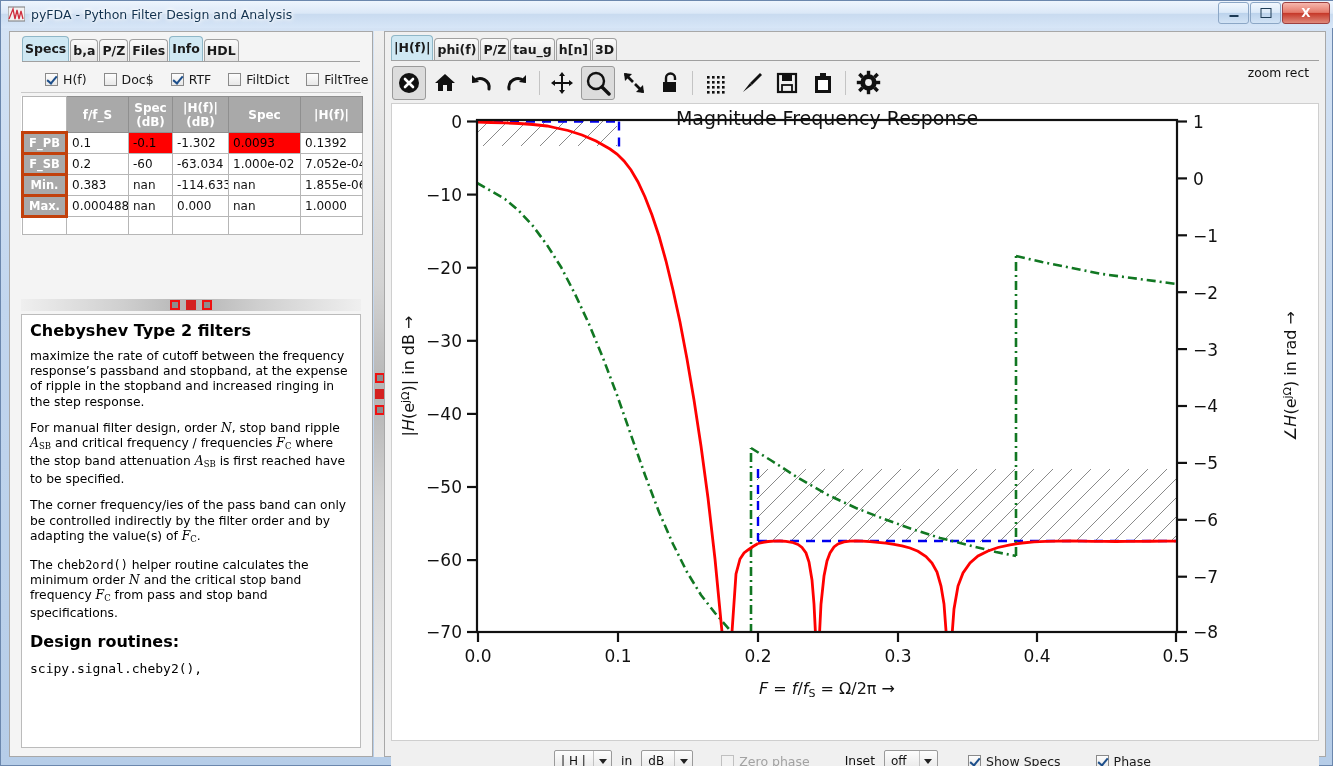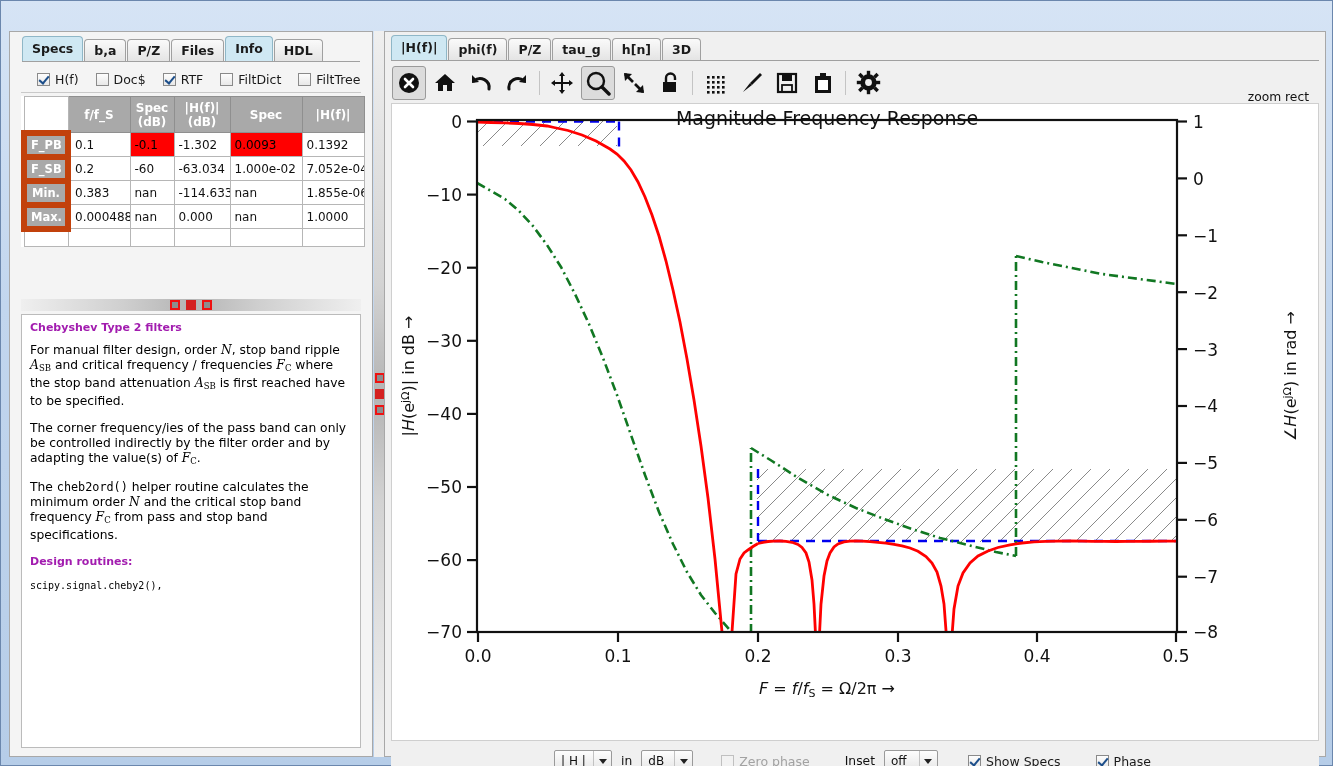--- a/index.html
+++ b/index.html
@@ -56,41 +56,41 @@
 
   
   #left-panel{
     position:absolute;left:4px;top:2px;width:364px;height:726px;
     background:#f4f4f4;border:1px solid #a8a8a8;box-sizing:border-box;
   }
   
   #tabs-row{position:absolute;left:0;top:0;width:362px;height:30px;}
   #tabs-strip{position:absolute;left:12px;top:5px;display:flex;align-items:flex-end;height:25px;}
   .tab{
-    height:22px;line-height:21px;padding:0 9px;margin-right:1px;
+    height:22px;line-height:21px;padding:0 2px;margin-right:1px;
     background:linear-gradient(180deg,#fafafa 0%,#e3e3e3 100%);
     border:1px solid #a0a0a0;border-bottom:none;
     border-radius:4px 4px 0 0;
     font-weight:bold;font-size:12.5px;color:#1a1a1a;
     white-space:nowrap;cursor:default;
   }
   .tab.active{
     background:#cfe8f3;border-color:#8fb7c7;height:25px;line-height:24px;
   }
   #tab-underline{
     position:absolute;left:12px;top:29px;width:338px;height:1px;background:#a0a0a0;
   }
   
   #cb-row{
     position:absolute;left:11px;top:34px;width:340px;height:26px;
     display:flex;align-items:center;
     border:1px solid #c9c9c9;border-left:none;border-right:none;border-top:none;
   }
   .cbitem{display:flex;align-items:center;margin-right:17px;white-space:nowrap;}
-  .cbitem:first-child{margin-left:16px;text-align:right;}
+  .cbitem:first-child{margin-left:24px;text-align:right;}
   .cbbox{
     width:13px;height:13px;box-sizing:border-box;
     border:1px solid #8a8a8a;background:linear-gradient(180deg,#fdfdfd,#e8e8e8);
     margin-right:5px;position:relative;flex:0 0 auto;
   }
   .cbbox.checked:after{
     content:"";position:absolute;left:3px;top:0px;width:4px;height:8px;
     border:solid #1c4e8a;border-width:0 2px 2px 0;transform:rotate(40deg);
   }
   .cblabel{font-size:12.5px;color:#1a1a1a;}
@@ -105,45 +105,45 @@
     border:1px solid #b6b6b6;padding:2px 4px;height:18px;box-sizing:border-box;
     overflow:hidden;white-space:nowrap;
   }
   #spec-table thead th{
     background:#a9a9a9;color:#ffffff;font-weight:bold;text-align:center;
     height:36px;line-height:14px;border:1px solid #8f8f8f;
   }
   #spec-table thead th.corner{background:#fff;border:1px solid #b6b6b6;}
   #spec-table tbody th{
     background:#a9a9a9;color:#fff;font-weight:bold;text-align:center;
-    font-size:11.5px;border:6px solid #c2410c;
+    font-size:11.5px;border:3px solid #c2410c;
   }
   #spec-table tbody td{background:#fff;color:#111;text-align:left;}
   #spec-table tbody td.hl{background:#ff0000;color:#000;}
   #spec-table tr.blank td{height:18px;background:#fff;border-left:1px solid #b6b6b6;border-right:1px solid #b6b6b6;border-bottom:1px solid #b6b6b6;border-top:none;}
 
   
   #hsplit{
     position:absolute;left:11px;top:267px;width:340px;height:12px;
     background:linear-gradient(90deg,#efefef 0%,#cfcfcf 30%,#b4b4b4 50%,#cfcfcf 70%,#efefef 100%);
     display:flex;align-items:center;justify-content:center;
   }
   #hsplit .sq{width:6px;height:6px;background:#8d8d8d;border:2px solid #ee1111;margin:0 3px;box-sizing:content-box;}
   #hsplit .sq.mid{background:#d42020;border-color:#d42020;width:8px;height:8px;border-width:1px;}
 
   
   #info-box{
     position:absolute;left:11px;top:282px;width:340px;height:434px;
     background:#ffffff;border:1px solid #bbbbbb;box-sizing:border-box;
     overflow:hidden;padding:6px 8px 0 8px;
   }
-  #info-box h3{font-size:11px;margin:0 0 9px 0;color:#a21caf;font-weight:bold;}
+  #info-box h3{font-size:16px;margin:0 0 9px 0;color:#000000;font-weight:bold;}
   #info-box p{font-size:12.3px;margin:0 0 11px 0;line-height:15.2px;color:#000;}
   #info-box .code{font-family:"DejaVu Sans Mono","Liberation Mono",monospace;font-size:11.8px;}
-  #info-box .mono-block{font-family:"DejaVu Sans Mono","Liberation Mono",monospace;font-size:10px;line-height:17px;margin:0;}
+  #info-box .mono-block{font-family:"DejaVu Sans Mono","Liberation Mono",monospace;font-size:13px;line-height:17px;margin:0;}
   .mathit{font-family:"DejaVu Serif","Liberation Serif",serif;font-style:italic;}
   .sub{font-size:8.5px;vertical-align:-0.22em;font-family:"DejaVu Serif",serif;font-style:normal;}
 
   
   #vsplit{
     position:absolute;left:369px;top:2px;width:11px;height:726px;
     background:linear-gradient(180deg,#efefef 0%,#d3d3d3 35%,#b4b4b4 50%,#d3d3d3 65%,#efefef 100%);
     display:flex;flex-direction:column;align-items:center;justify-content:center;
   }
   #vsplit .sq{width:6px;height:6px;background:#8d8d8d;border:2px solid #ee1111;margin:3px 0;}
@@ -163,21 +163,21 @@
     position:absolute;left:6px;top:30px;width:928px;height:41px;
     background:#f0f0f0;display:flex;align-items:center;
   }
   .tbtn{
     width:34px;height:34px;margin:0 1px;display:flex;align-items:center;justify-content:center;
     border:1px solid transparent;border-radius:3px;box-sizing:border-box;
   }
   .tbtn.pressed{border:1px solid #9a9a9a;background:#dcdcdc;}
   .tbsep{width:1px;height:24px;background:#c4c4c4;margin:0 4px;}
   #zoomlabel{
-    position:absolute;right:10px;top:28px;font-size:12.3px;color:#111;
+    position:absolute;right:10px;top:4px;font-size:12.3px;color:#111;
   }
 
   
   #plot-canvas{
     position:absolute;left:6px;top:71px;width:928px;height:638px;
     background:#ffffff;border:1px solid #cfcfcf;box-sizing:border-box;
     overflow:hidden;
   }
 
   
@@ -201,20 +201,40 @@
   .tri-down{width:0;height:0;border-left:4px solid transparent;border-right:4px solid transparent;border-top:5px solid #222;}
   .ctl-text{font-size:12.3px;color:#111;margin:0 5px;}
   .ctl-cb{display:flex;align-items:center;margin:0 9px;}
   svg{display:block;}
 </style>
 </head>
 <body>
 
 <div id="window">
 
+  <div id="titlebar">
+    <div class="tb-icon">
+      <svg width="17" height="17" viewBox="0 0 17 17">
+        <rect x="0" y="1" width="17" height="14" fill="#f2f2f2" stroke="#7a7a7a"></rect>
+        <path d="M1 13 L5 3 L7 13 L9 4 L11 13 L13 5 L15 13" fill="none" stroke="#cf2e3e" stroke-width="1.3"></path>
+      </svg>
+    </div>
+    <span class="title-text">pyFDA - Python Filter Design and Analysis</span>
+    <div class="winbtns">
+      <div class="winbtn">
+          <span class="minline"></span>
+        </div>
+      <div class="winbtn">
+          <span class="maxbox"></span>
+        </div>
+      <div class="winbtn close">
+          <span class="glyph">X</span>
+        </div>
+    </div>
+  </div>
 
   <div id="content">
 
     <div id="left-panel">
 
       <div id="tabs-row">
         <div id="tabs-strip">
           <div class="tab active"><span>Specs</span></div>
           <div class="tab"><span>b,a</span></div>
           <div class="tab"><span>P/Z</span></div>
@@ -312,20 +332,21 @@
       </table>
 
       <div id="hsplit">
         <span class="sq"></span>
         <span class="sq mid"></span>
         <span class="sq"></span>
       </div>
 
       <div id="info-box">
         <h3>Chebyshev Type 2 filters</h3>
+        <p>maximize the rate of cutoff between the frequency response’s passband and stopband, at the expense of ripple in the stopband and increased ringing in the step response.</p>
         <p><span>For manual filter design, order </span><span class="mathit">N</span><span>, stop band ripple </span><span class="mathit">A</span><span class="sub">SB</span><span> and critical frequency / frequencies </span><span class="mathit">F</span><span class="sub">C</span><span> where the stop band attenuation </span><span class="mathit">A</span><span class="sub">SB</span><span> is first reached have to be specified.</span></p>
         <p><span>The corner frequency/ies of the pass band can only be controlled indirectly by the filter order and by adapting the value(s) of </span><span class="mathit">F</span><span class="sub">C</span><span>.</span></p>
         <p><span>The </span><span class="code">cheb2ord()</span><span> helper routine calculates the minimum order </span><span class="mathit">N</span><span> and the critical stop band frequency </span><span class="mathit">F</span><span class="sub">C</span><span> from pass and stop band specifications.</span></p>
         <h3>Design routines:</h3>
         <p class="mono-block">scipy.signal.cheby2(),</p>
       </div>
     </div>
 
     <div id="vsplit">
       <span class="sq"></span>

